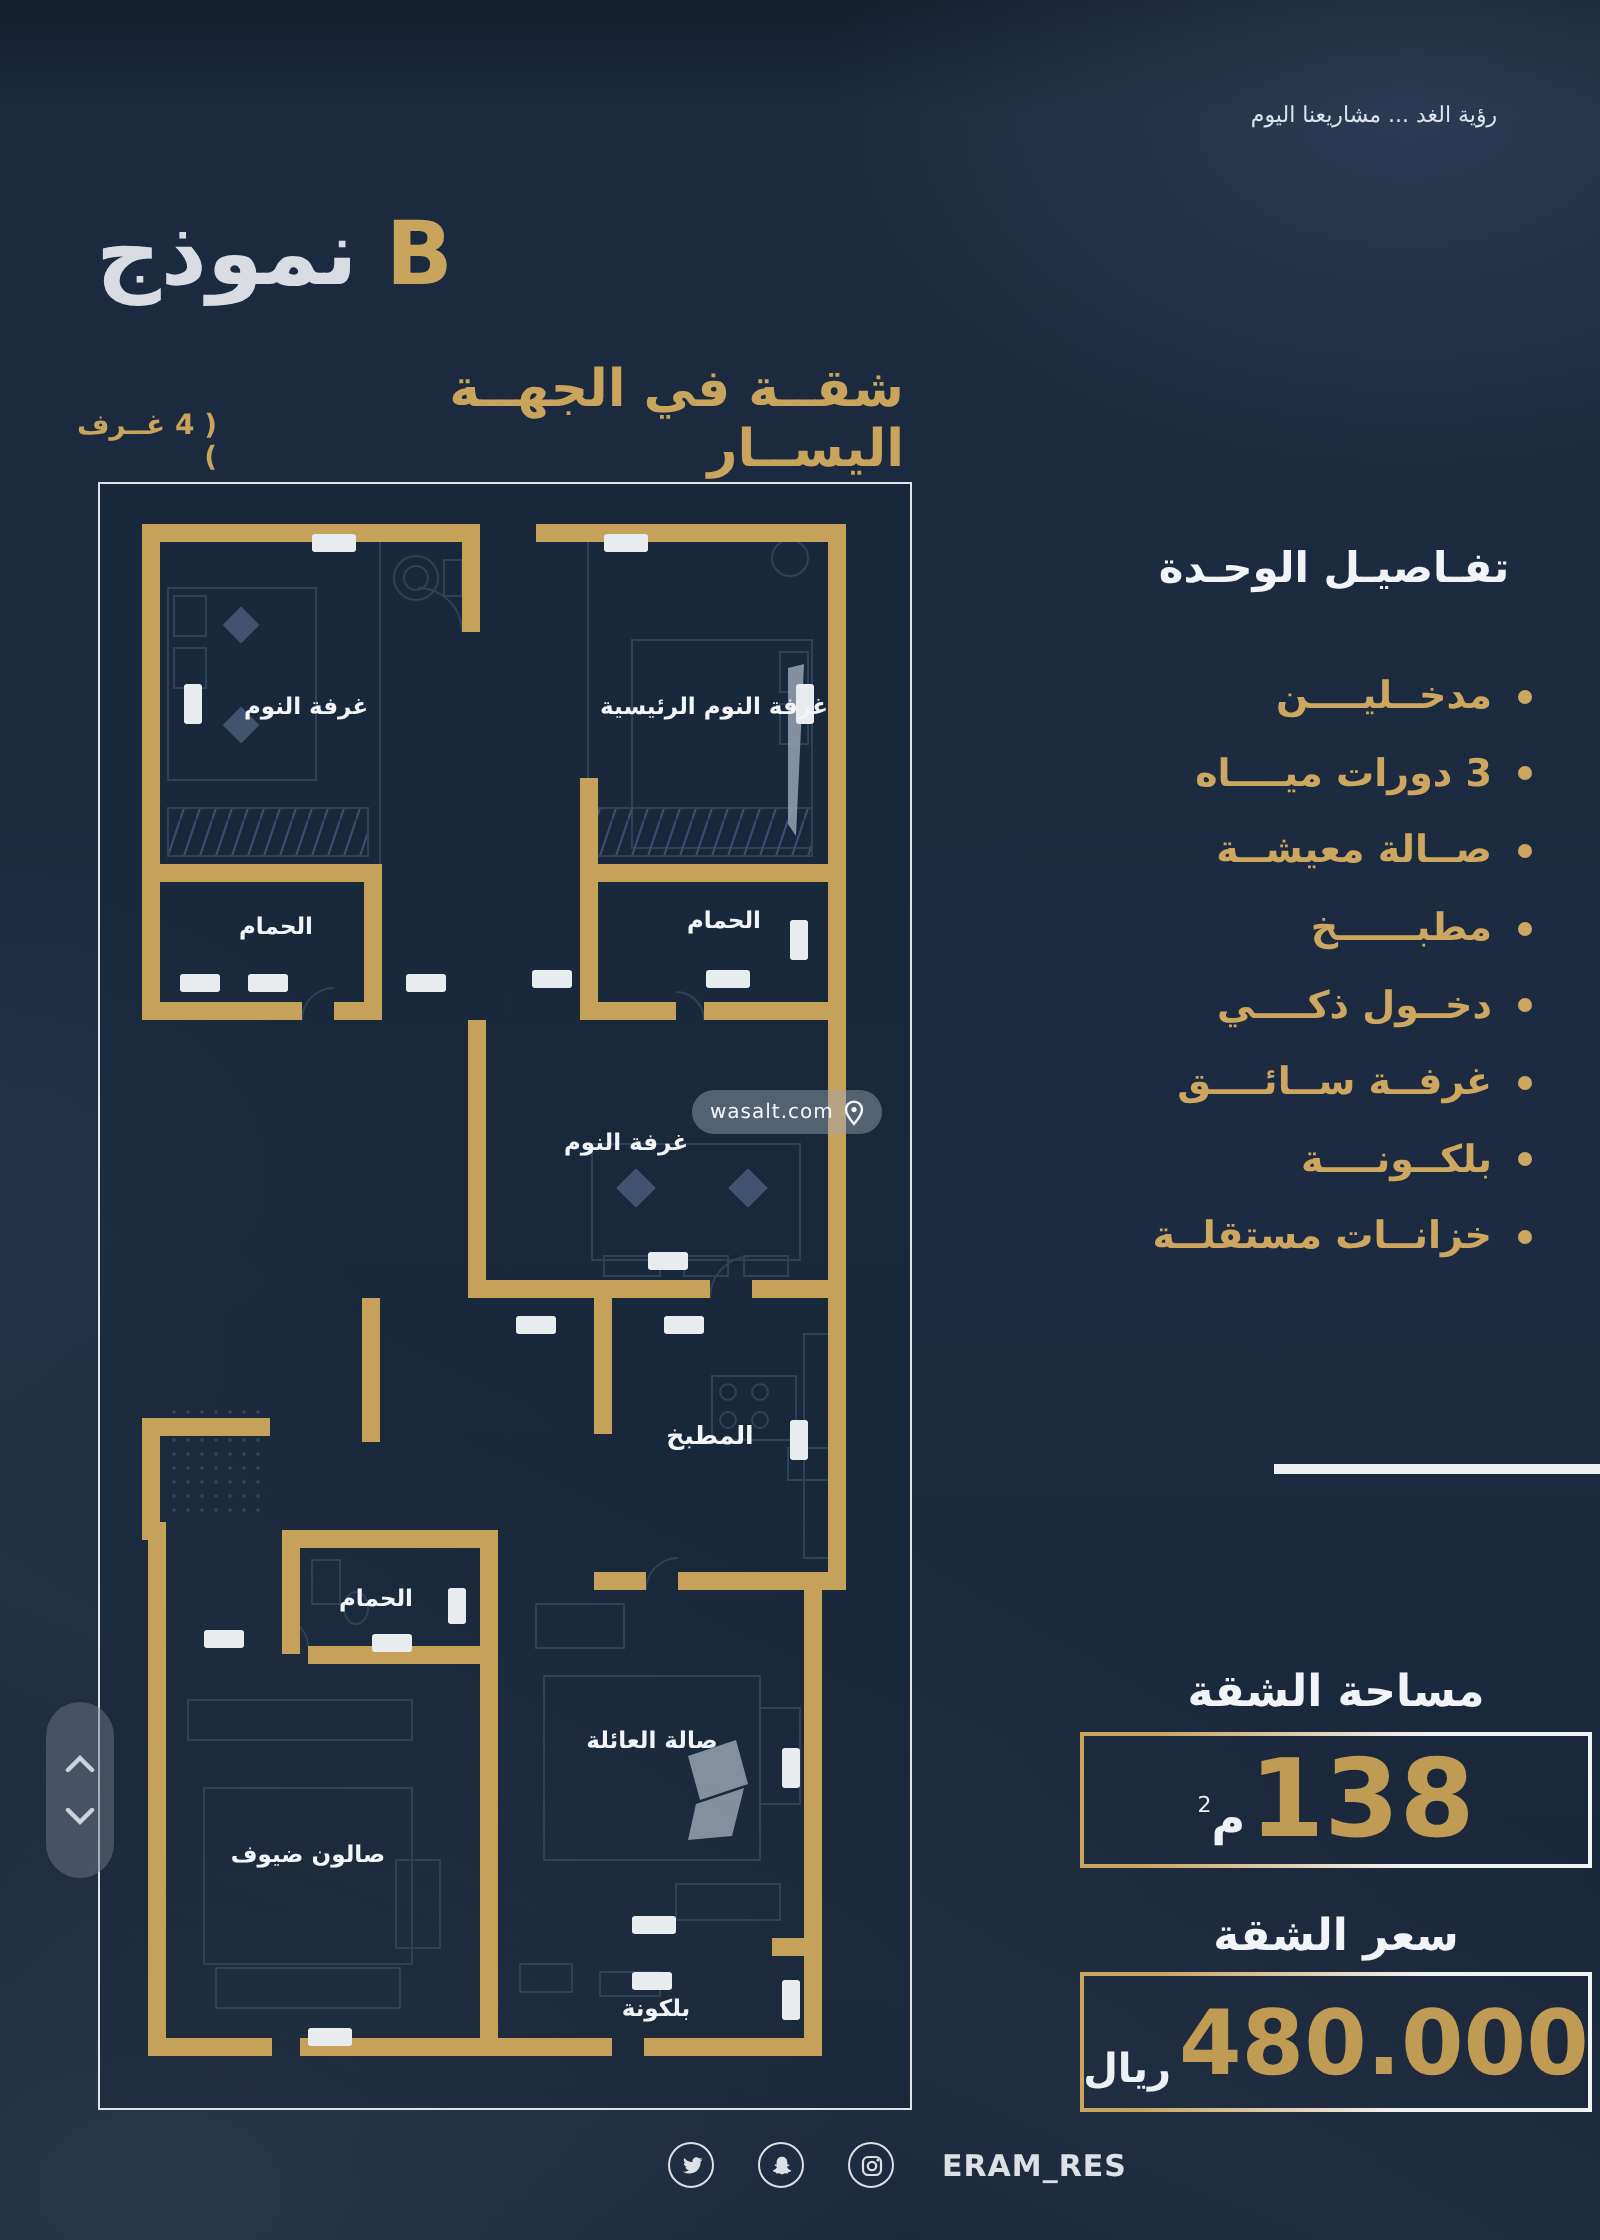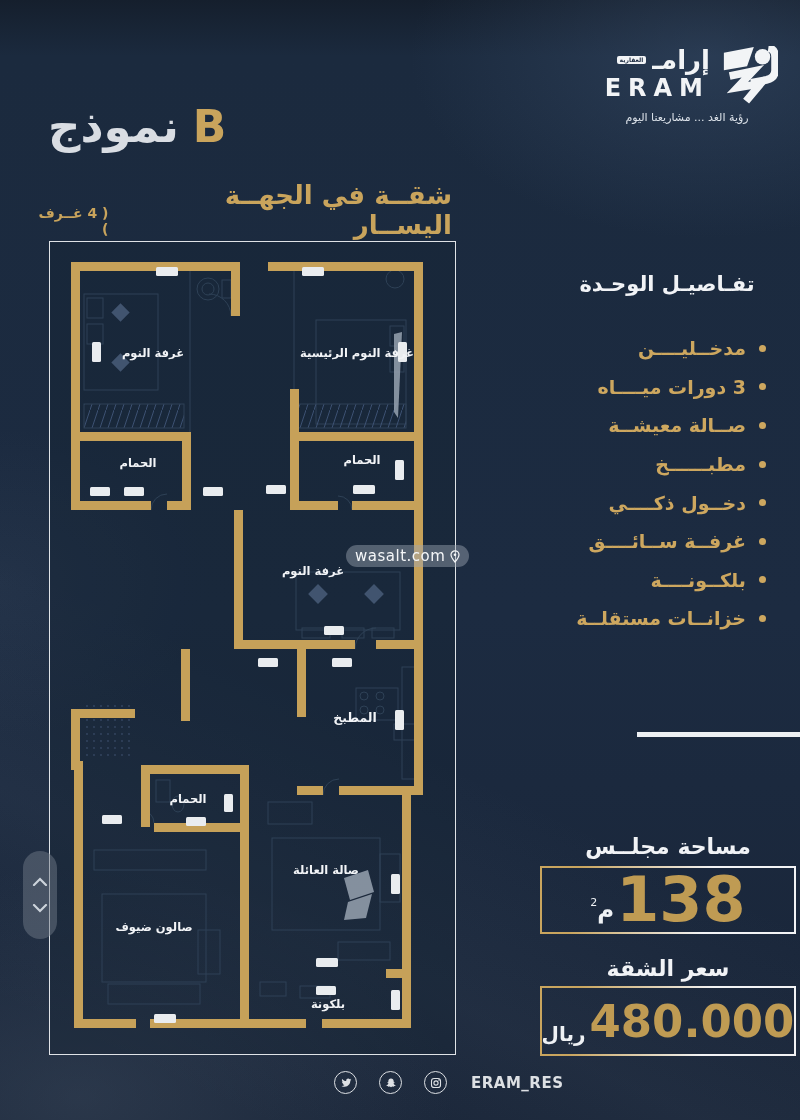--- a/index.html
+++ b/index.html
@@ -40,31 +40,31 @@
   .details-list li{direction:rtl;display:flex;align-items:center;gap:13px;height:38.6px;
       font-size:19px;font-weight:bold;color:#cda75f;margin-left:40px;}
   .details-list .dot{width:7px;height:7px;border-radius:50%;background:#cda75f;flex:none;}
   .divider{left:637px;top:732px;width:163px;height:5px;background:#edf0f3;}
   
   .sec-heading{left:540px;width:256px;text-align:center;font-size:22px;font-weight:bold;color:#f1f3f6;}
   .value-box{left:540px;width:252px;border:2px solid;border-image:linear-gradient(100deg,#c9a55e 15%,#f2f3f5 65%) 1;
       display:flex;align-items:center;justify-content:center;}
   .area-box{top:866px;height:64px;}
   .price-box{top:986px;height:66px;}
-  .big-num{font-size:62px;font-weight:bold;color:#bf9b53;line-height:1;}
+  .big-num{font-size:54px;font-weight:bold;color:#bf9b53;line-height:1;}
   .price-num{font-size:45px;}
   .unit{direction:ltr;display:flex;align-items:flex-end;margin-right:2px;margin-top:18px;}
   .unit .sup{font-size:11px;color:#eef1f4;margin-bottom:14px;}
   .unit .m{font-size:23px;font-weight:bold;color:#eef1f4;}
   .currency{font-size:20px;font-weight:bold;color:#eef1f4;margin-top:26px;margin-right:4px;}
   .box-inner{display:flex;direction:ltr;align-items:center;}
   
   .watermark{left:346px;top:545px;height:22px;padding:0 9px;border-radius:11px;
       background:rgba(158,167,179,.45);display:flex;align-items:center;gap:5px;
-      color:#f4f6f8;font-size:15px;letter-spacing:.5px;}
+      color:#f4f6f8;font-size:10px;letter-spacing:.5px;}
   
   .scroll-pill{left:23px;top:851px;width:34px;height:88px;border-radius:17px;
       background:rgba(110,120,134,.50);display:flex;flex-direction:column;
       align-items:center;justify-content:center;gap:18px;cursor:pointer;}
   
   .social{left:334px;top:1071px;display:flex;align-items:center;gap:22px;opacity:.9;}
   .icon-circle{width:21px;height:21px;border:1.4px solid #f2f4f6;border-radius:50%;
       display:flex;align-items:center;justify-content:center;flex:none;}
   .handle{color:#f2f4f6;font-size:15px;font-weight:bold;letter-spacing:.5px;margin-left:2px;}
 </style>
@@ -76,35 +76,20 @@
   <div class="abs model-title">
     <span class="word">نموذج</span>
     <span class="letter">B</span>
   </div>
   <div class="abs subtitle">
     <span class="main">شقــة في الجهــة اليســار</span>
     <span class="note">( 4 غــرف )</span>
   </div>
 
   <div class="abs logo">
-    <div class="logo-row">
-      <div class="logo-text">
-        <div class="logo-ar-line">
-          <span class="logo-badge">العقارية</span>
-          <span class="logo-ar">إرامـ</span>
-        </div>
-        <div class="logo-en">ERAM</div>
-      </div>
-      <svg width="58" height="60" viewBox="0 0 60 62">
-        <path d="M4,7 L35,1 L28,21 L4,25 Z" fill="#f2f4f6"></path>
-        <circle cx="44" cy="11" r="8" fill="#f2f4f6"></circle>
-        <path d="M50,2 Q57,3 57,11 L57,25 Q57,33 48,35 L32,38" stroke="#f2f4f6" stroke-width="8" fill="none"></path>
-        <path d="M10,31 L34,26 L18,43 L42,39 L27,57" stroke="#f2f4f6" stroke-width="8" fill="none"></path>
-      </svg>
-    </div>
     <div class="logo-tagline">رؤية الغد ... مشاريعنا اليوم</div>
   </div>
 
   <div class="abs plan">
     <svg width="405" height="812" viewBox="0 0 405 812">
       <defs>
         <pattern id="hatch" width="8" height="24" patternUnits="userSpaceOnUse">
           <path d="M0,24 L8,0" stroke="#3c5071" stroke-width="1"></path>
         </pattern>
         <pattern id="dots" width="7" height="7" patternUnits="userSpaceOnUse">
@@ -285,21 +270,21 @@
         <span class="dot"></span>
         <span>بلكــونــــة</span>
       </li>
     <li>
         <span class="dot"></span>
         <span>خزانــات مستقلــة</span>
       </li>
   </ul>
   <div class="abs divider"></div>
 
-  <div class="abs sec-heading" style="top:834px;">مساحة مجلــس</div>
+  <div class="abs sec-heading" style="top:834px;">مساحة الشقة</div>
   <div class="abs value-box area-box">
     <div class="box-inner">
       <span class="unit">
           <span class="sup">2</span>
           <span class="m">م</span>
         </span>
       <span class="big-num">138</span>
     </div>
   </div>
 

